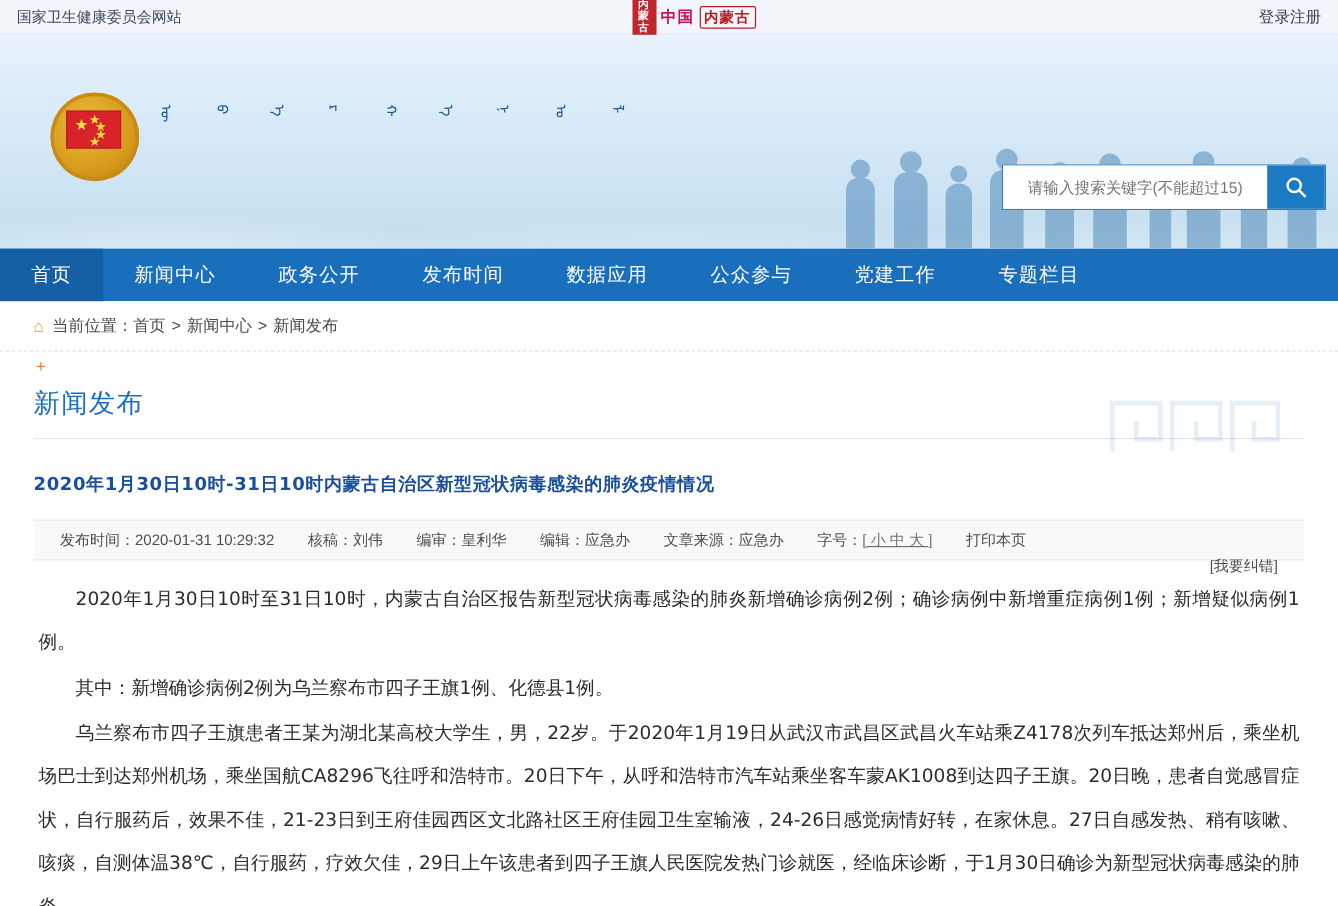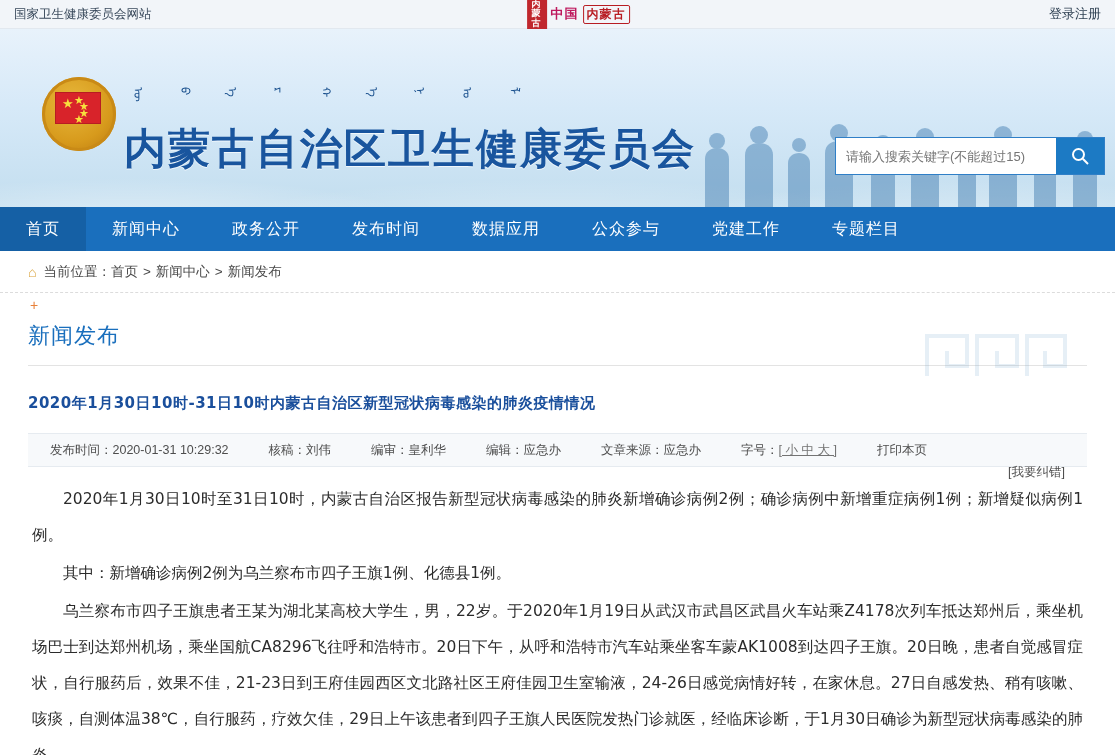--- a/index.html
+++ b/index.html
@@ -154,20 +154,21 @@
     background: #fff;
   }
   .searchbox input {
     border: 0;
     outline: none;
     flex: 1;
     padding: 0 10px;
     font-size: 13px;
     color: #7e8b99;
     font-family: "Liberation Sans", sans-serif;
+    text-align: center;
   }
   .search-btn {
     width: 48px;
     background: #1c7ac4;
     border: 0;
     cursor: pointer;
     display: flex;
     align-items: center;
     justify-content: center;
   }
@@ -250,21 +251,21 @@
   .meta-bar {
     background: #f7f9fb;
     border-top: 1px solid #e6ebf0;
     border-bottom: 1px solid #e6ebf0;
     height: 34px;
     display: flex;
     align-items: center;
     font-size: 12.5px;
     color: #4d4d4d;
     padding: 0 8px;
-    gap: 12px;
+    gap: 0;
   }
   .meta-item { padding: 0 14px; white-space: nowrap; }
   .meta-item.right { margin-left: auto; margin-top: 44px; }
   .font-sizes { color: #737373; text-decoration: underline; }
   .article-body {
     padding: 14px 4px 0 4px;
     font-size: 15.5px;
     line-height: 36px;
     color: #2b2b2b;
     text-align: justify;
@@ -333,21 +334,20 @@
     <span class="mong-col">ᠪ</span>
     <span class="mong-col">ᠡ</span>
     <span class="mong-col">ᠷ</span>
     <span class="mong-col">ᠬ</span>
     <span class="mong-col">ᠡ</span>
     <span class="mong-col">ᠨ</span>
     <span class="mong-col">ᠤ</span>
     <span class="mong-col">ᠯ</span>
   </div>
 
-  <div class="site-title">内蒙古自治区卫生健康委员会</div>
 
   <div class="searchbox">
     <input type="text" placeholder="请输入搜索关键字(不能超过15)" style="">
     <button class="search-btn">
       <svg width="20" height="20" viewBox="0 0 20 20">
         <circle cx="8.5" cy="8.5" r="5.5" fill="none" stroke="#ffffff" stroke-width="2"></circle>
         <line x1="12.8" y1="12.8" x2="18" y2="18" stroke="#ffffff" stroke-width="2"></line>
       </svg>
     </button>
   </div>

